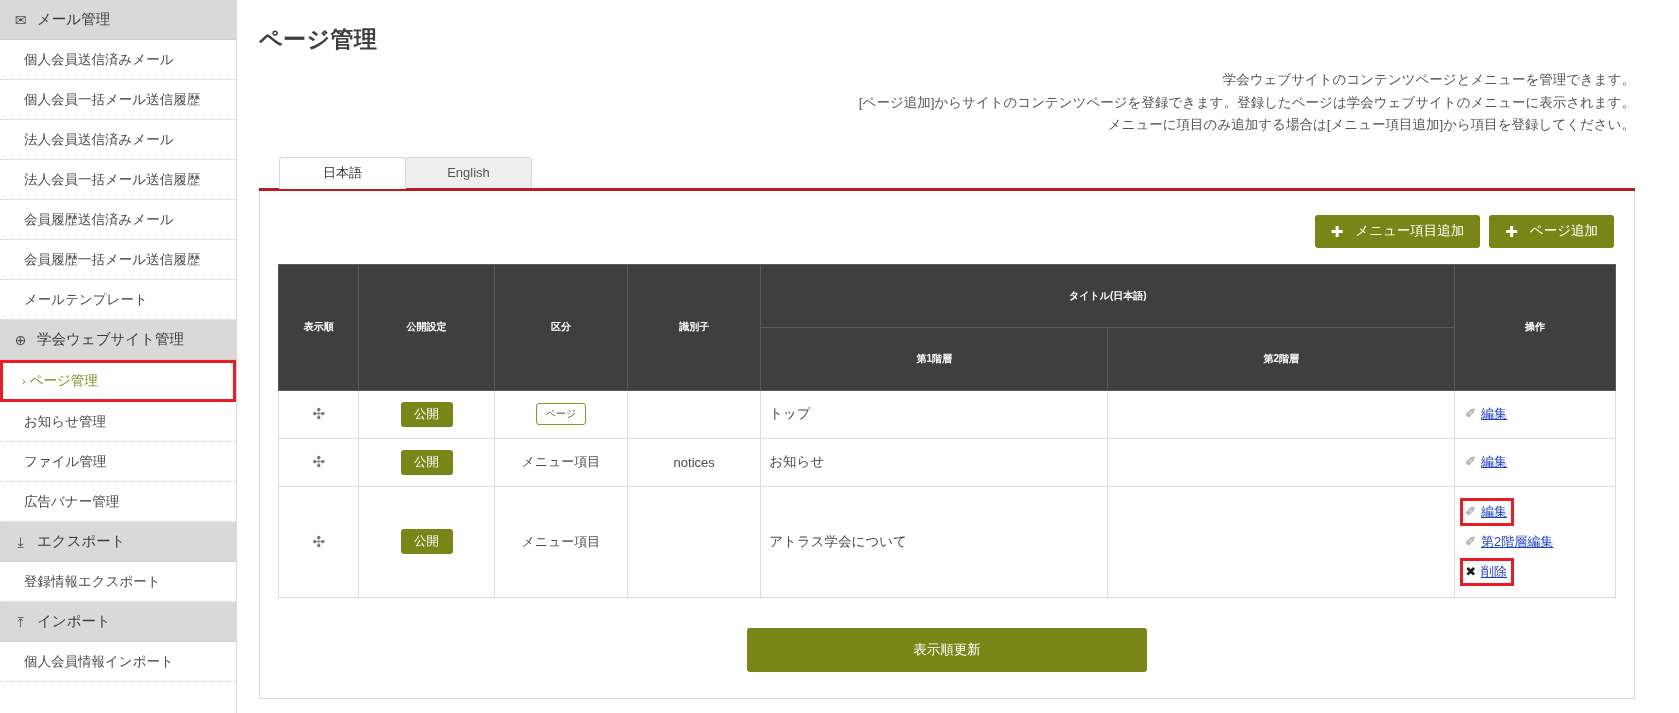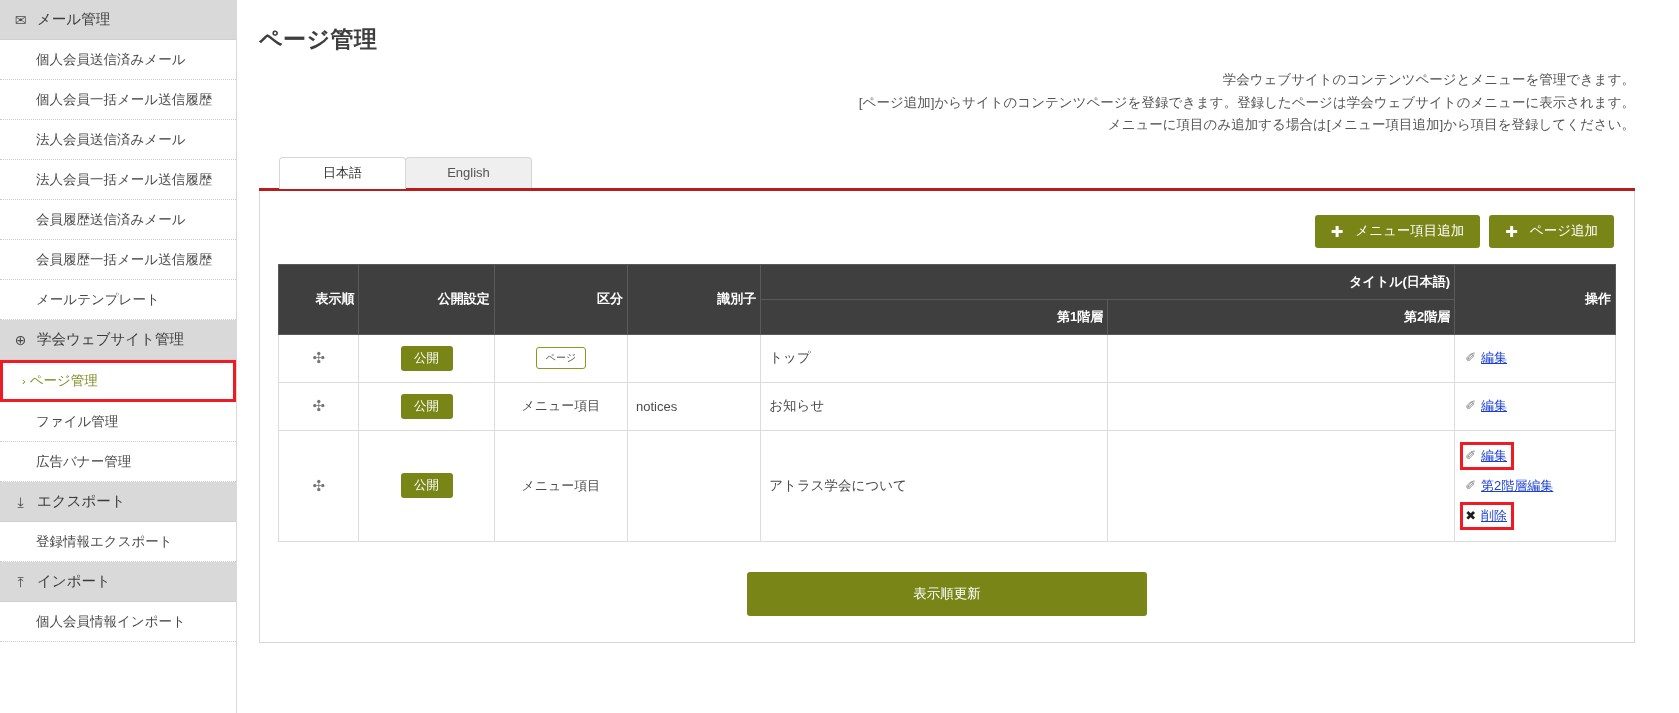--- a/index.html
+++ b/index.html
@@ -27,21 +27,21 @@
     font-size: 14.5px;
     padding: 9px 10px 9px 12px;
     display: flex; align-items: center; gap: 8px;
     height: 40px;
     border-bottom: 1px solid #cfcfcf;
   }
   .nav-group-header .gi { font-size: 14px; line-height: 1; color: #4a4a4a; display:inline-block; width:17px; text-align:center;}
   .nav-item {
     height: 40px;
     display: flex; align-items: center;
-    padding-left: 36px;
+    padding-left: 24px;
     font-size: 13.5px;
     color: #4a4a4a;
     border-bottom: 1px dotted #cccccc;
     background: #fff;
     position: relative;
     white-space: nowrap;
   }
   .nav-item.selected {
     color: #7d8c1f;
     border: 3px solid #ee1b24;
@@ -133,38 +133,38 @@
   
   table.pages {
     width: 100%;
     border-collapse: collapse;
     table-layout: fixed;
     font-size: 13.5px;
   }
   table.pages th {
     background: #3f3f3f;
     color: #fff;
-    font-size: 13px;
+    font-size: 10px;
     font-weight: bold;
     border: 1px solid #5a5a5a;
-    padding: 8px 4px;
-    text-align: right;
+    padding: 24px 4px;
+    text-align: center;
     vertical-align: middle;
   }
   table.pages td {
     border: 1px solid #dcdcdc;
     padding: 11px 8px;
     vertical-align: middle;
     color: #4a4a4a;
     background: #fff;
   }
   td.c-order { text-align: center; }
   td.c-pub { text-align: center; }
   td.c-kind { text-align: center; font-size: 13px; }
-  td.c-id { text-align: left; font-size: 13px; color: #555; }
+  td.c-id { text-align: center; font-size: 13px; color: #555; }
   td.c-t1, td.c-t2 { text-align: left; padding-left: 12px; font-size: 13.5px; }
   td.c-ops { text-align: left; padding-left: 10px; }
 
   .move-icon { color: #777; font-size: 15px; display:inline-block; line-height: 1; }
   .badge-pub {
     display: inline-block;
     background: #7a8518; color: #fff;
     font-size: 12.5px;
     padding: 4px 12px;
     border-radius: 3px;
@@ -240,20 +240,23 @@
       <div class="nav-item">
         <span>メールテンプレート</span>
       </div>
       <div class="nav-group-header">
         <span class="gi">⊕</span>
         <span>学会ウェブサイト管理</span>
       </div>
       <div class="nav-item selected">
         <span class="chev">›</span>
         <span>ページ管理</span>
+      </div>
+      <div class="nav-item">
+        <span>お知らせ管理</span>
       </div>
       <div class="nav-item">
         <span>ファイル管理</span>
       </div>
       <div class="nav-item">
         <span>広告バナー管理</span>
       </div>
       <div class="nav-group-header">
         <span class="gi">⤓</span>
         <span>エクスポート</span>

